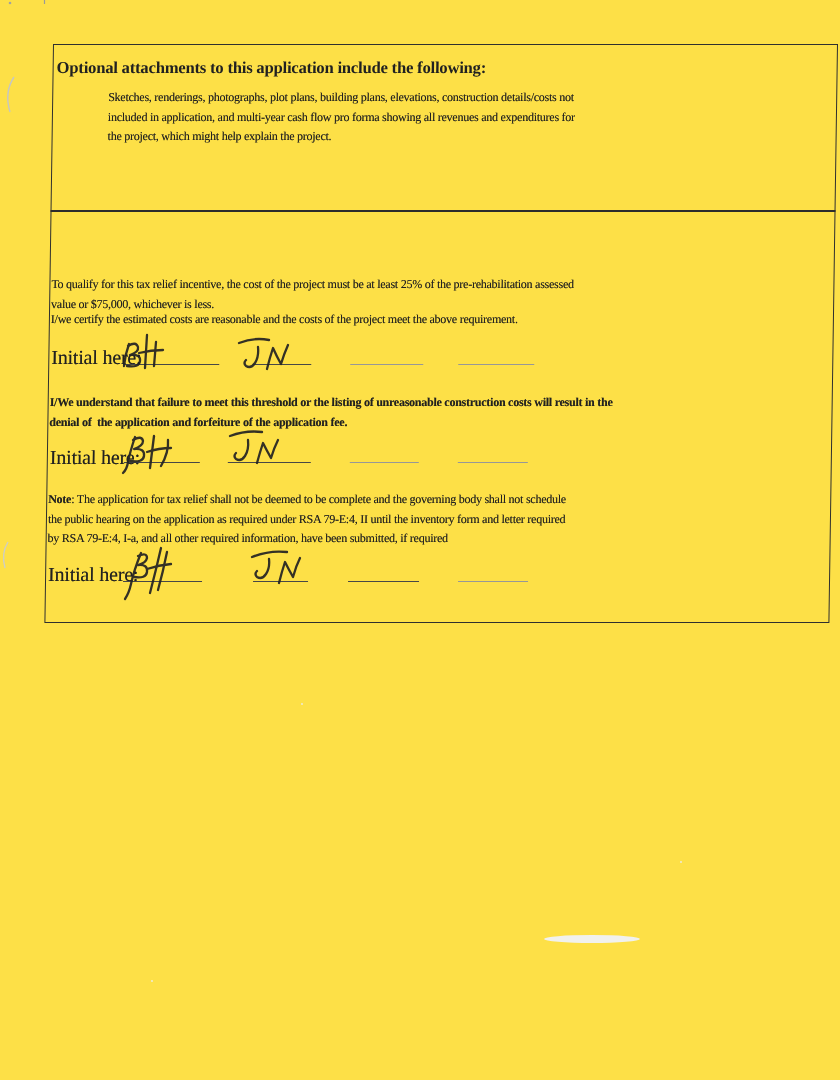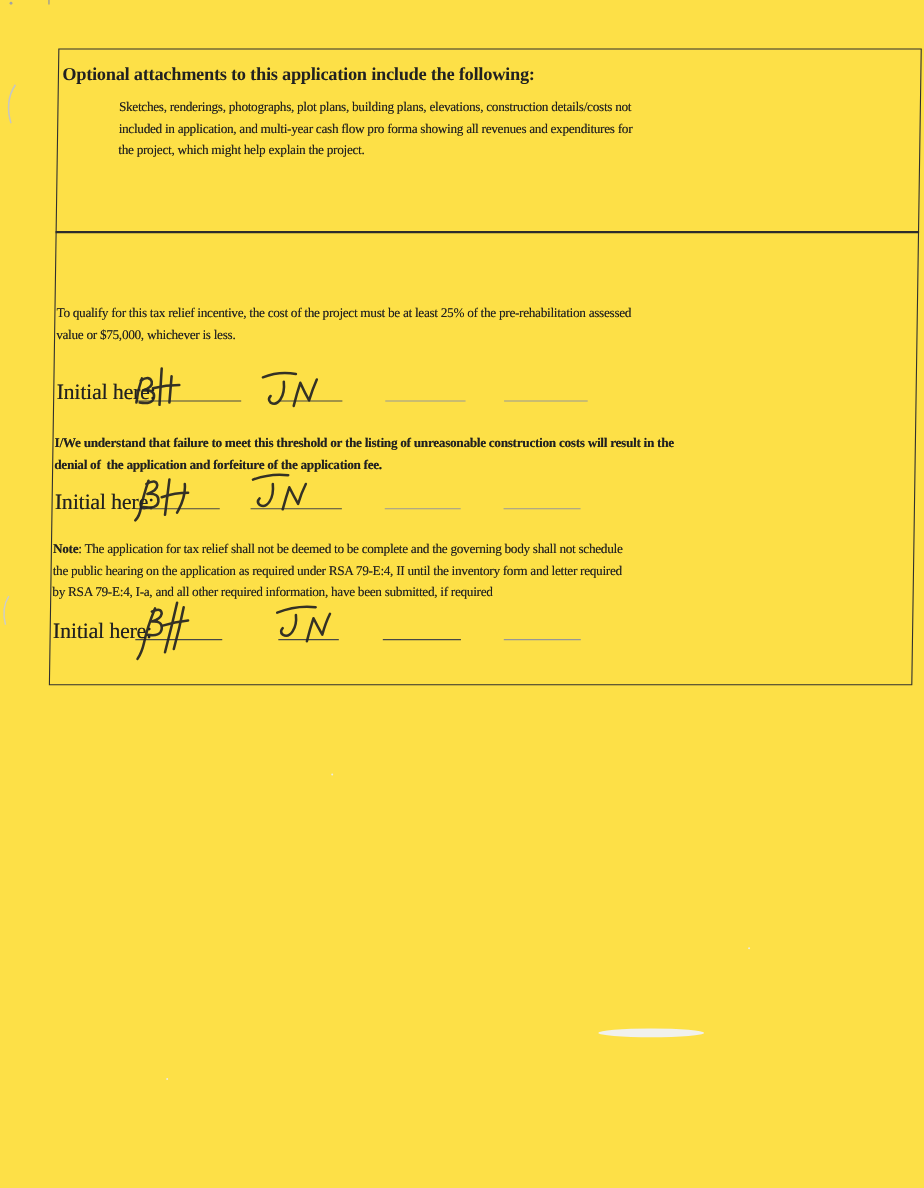--- a/index.html
+++ b/index.html
@@ -48,20 +48,21 @@
 
     <div class="abs b title" style="left:3px;top:13px;">Optional attachments to this application include the following:</div>
 
     <div class="abs para" style="left:55px;top:43px;width:722px;">Sketches, renderings, photographs, plot plans, building plans, elevations, construction details/costs not<br>included in application, and multi-year cash flow pro forma showing all revenues and expenditures for<br>the project, which might help explain the project.</div>
 
     <div class="divider"></div>
 
 
     <div class="abs para" style="left:1px;top:207px;width:779px;margin-top:23px;">To qualify for this tax relief incentive, the cost of the project must be at least 25% of the pre-rehabilitation assessed<br>value or $75,000, whichever is less.</div>
 
+    <div class="abs para" style="left:1px;top:265px;width:779px;">I/we certify the estimated costs are reasonable and the costs of the project meet the above requirement.</div>
 
     <div class="init-label" style="top:301px;">Initial here:</div>
     <div class="sig-line" style="top:319px;left:74px;width:96px;"></div>
     <div class="sig-line" style="top:319px;left:204px;width:58px;"></div>
     <div class="sig-line empty" style="top:319px;left:301px;width:73px;"></div>
     <div class="sig-line empty" style="top:319px;left:409px;width:76px;"></div>
 
     <div class="abs para" style="left:1px;top:348px;width:779px;font-weight:bold;">I/We understand that failure to meet this threshold or the listing of unreasonable construction costs will result in the<br>denial of  the application and forfeiture of the application fee.</div>
 
     <div class="init-label" style="top:401px;">Initial here:</div>

